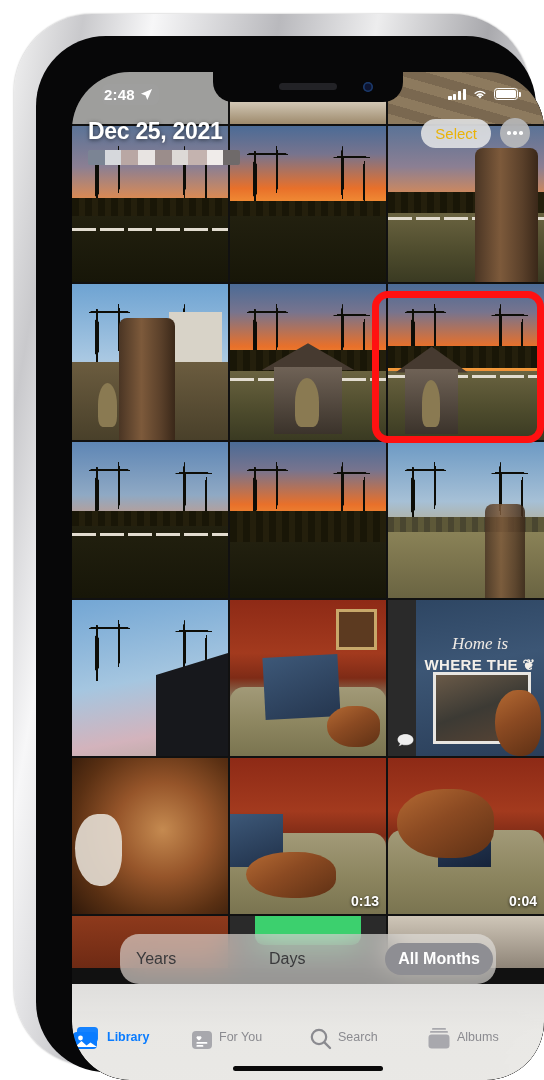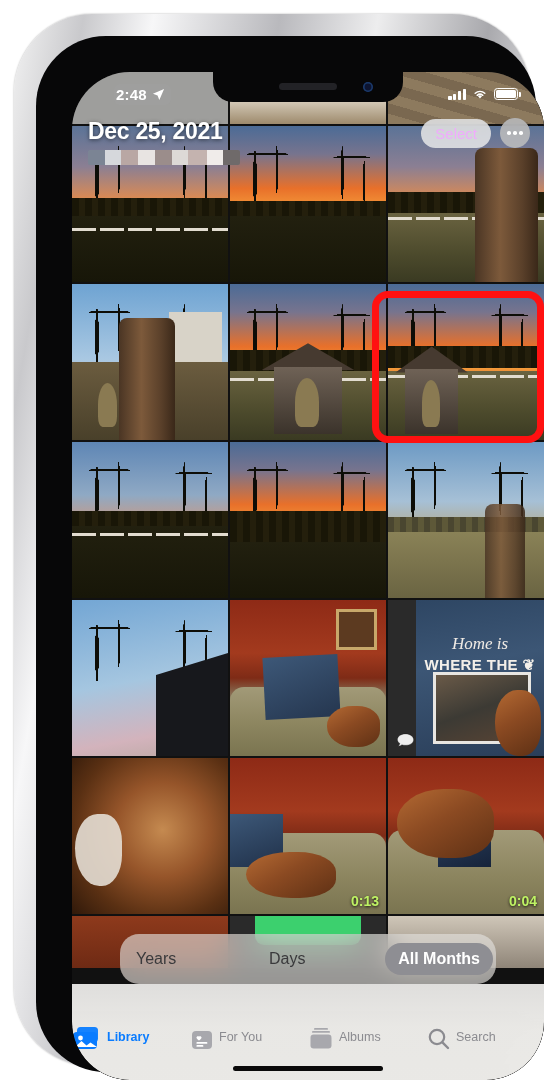--- a/index.html
+++ b/index.html
@@ -37,21 +37,21 @@
     position:absolute; right:30px; top:10px; width:10px; height:10px;
     border-radius:50%; background:#0d1430;
     box-shadow:inset 0 0 0 1.6px #1b3a6b;
   }
 
   
   .app { position:absolute; inset:0; background:#111; }
 
   
   .statusbar {
-    position:absolute; top:0; left:12px; right:0; height:38px; z-index:55;
+    position:absolute; top:0; left:0; right:0; height:38px; z-index:55;
     display:flex; align-items:center; justify-content:space-between;
     padding:6px 26px 0 30px; color:#fff;
     font-size:15px; font-weight:bold; letter-spacing:.2px;
   }
   .sb-left { display:flex; align-items:center; gap:5px;
     background:rgba(160,160,160,.55); padding:2px 6px 2px 2px; border-radius:6px; }
   .sb-right { display:flex; align-items:flex-end; gap:6px; }
   .bars { display:flex; align-items:flex-end; gap:1.6px; height:12px; }
   .bars i { display:block; width:3.2px; background:#fff; border-radius:.8px; }
   .bars i:nth-child(1){height:4px;} .bars i:nth-child(2){height:6.5px;}
@@ -62,38 +62,38 @@
     width:2px; height:4.4px; background:#fff; border-radius:0 1px 1px 0; }
   .battery b { display:block; height:100%; background:#fff; border-radius:1.6px; }
 
   
   .grid { position:absolute; inset:0; display:grid;
     grid-template-columns:repeat(3,1fr); gap:2px; align-content:start; }
   .cell { position:relative; width:100%; aspect-ratio:1/1; overflow:hidden;
     background:#2a2a2a; }
   .cell.partial { aspect-ratio:auto; height:52px; }
   .cell .scene { position:absolute; inset:0; }
-  .badge-dur { position:absolute; right:7px; bottom:5px; color:#bef264;
+  .badge-dur { position:absolute; right:7px; bottom:5px; color:#ffffff;
     font-size:14px; font-weight:bold; text-shadow:0 1px 3px rgba(0,0,0,.85); }
   .badge-bubble { position:absolute; left:8px; bottom:8px; width:19px; height:15px; }
 
   
   .header { position:absolute; top:38px; left:0; right:0; z-index:50;
     display:flex; align-items:flex-start; justify-content:space-between;
     padding:8px 14px 0 16px; }
   .title { color:#fff; font-size:23px; font-weight:bold; letter-spacing:-.3px;
     text-shadow:0 1px 4px rgba(0,0,0,.55); }
   .subtitle-redacted { margin-top:5px; width:152px; height:15px; border-radius:2px;
     background:
       linear-gradient(90deg,#7b8494 0 11%,#d6d8dc 11% 22%,#b9a7a4 22% 33%,
       #e8e4e2 33% 44%,#9b8d8b 44% 55%,#ddd9d6 55% 66%,#c4b3af 66% 78%,
       #f0ecea 78% 89%,#6f6a6a 89% 100%);
     filter:blur(.4px); }
   .hdr-btns { display:flex; align-items:center; gap:9px; }
-  .btn-select { background:rgba(235,235,235,.82); color:#f0abfc;
+  .btn-select { background:rgba(235,235,235,.82); color:#eab308;
     font-size:15px; font-weight:500; padding:6px 14px; border-radius:15px;
     backdrop-filter:blur(8px); }
   .btn-more { width:30px; height:30px; border-radius:50%;
     background:rgba(190,190,190,.85); display:flex; align-items:center;
     justify-content:center; gap:2.6px; backdrop-filter:blur(8px); }
   .btn-more i { width:3.6px; height:3.6px; border-radius:50%; background:#fff; display:block; }
 
   
   .annotation { position:absolute; z-index:58; border:7px solid #ff1111;
     border-radius:16px; pointer-events:none; }
@@ -418,37 +418,37 @@
                   <rect x="2" y="2" width="20" height="18" rx="4" fill="#a8a8ad"></rect>
                   <path d="M9 7.6c-1-1-2.6-.3-2.6 1 0 1.3 2.6 3 2.6 3s2.6-1.7 2.6-3c0-1.3-1.6-2-2.6-1z" fill="#fff"></path>
                   <rect x="6.4" y="13" width="11" height="1.8" rx=".9" fill="#fff"></rect>
                   <rect x="6.4" y="16" width="7" height="1.8" rx=".9" fill="#fff"></rect>
                 </svg>
               </div>
               <div class="tlabel">For You</div>
             </div>
             <div class="tab">
               <div class="ticon">
+                <svg width="25" height="24" viewBox="0 0 25 24">
+                  <circle cx="11" cy="10" r="7.2" fill="none" stroke="#8b8b90" stroke-width="2.2"></circle>
+                  <path d="M16.4 15.4L22 21" stroke="#8b8b90" stroke-width="2.4" stroke-linecap="round"></path>
+                </svg>
+              </div>
+              <div class="tlabel">Search</div>
+            </div>
+            <div class="tab">
+              <div class="ticon">
                 <svg width="26" height="24" viewBox="0 0 26 24">
                   <rect x="6" y="1" width="14" height="1.8" rx=".9" fill="#a8a8ad"></rect>
                   <rect x="4" y="4" width="18" height="1.8" rx=".9" fill="#a8a8ad"></rect>
                   <rect x="2.5" y="7.5" width="21" height="14" rx="3.2" fill="#a8a8ad"></rect>
                 </svg>
               </div>
               <div class="tlabel">Albums</div>
             </div>
-            <div class="tab">
-              <div class="ticon">
-                <svg width="25" height="24" viewBox="0 0 25 24">
-                  <circle cx="11" cy="10" r="7.2" fill="none" stroke="#8b8b90" stroke-width="2.2"></circle>
-                  <path d="M16.4 15.4L22 21" stroke="#8b8b90" stroke-width="2.4" stroke-linecap="round"></path>
-                </svg>
-              </div>
-              <div class="tlabel">Search</div>
-            </div>
           </div>
 
           <div class="home-ind"></div>
         </div>
 
         <div class="notch">
           <div class="speaker"></div>
           <div class="frontcam"></div>
         </div>
 

